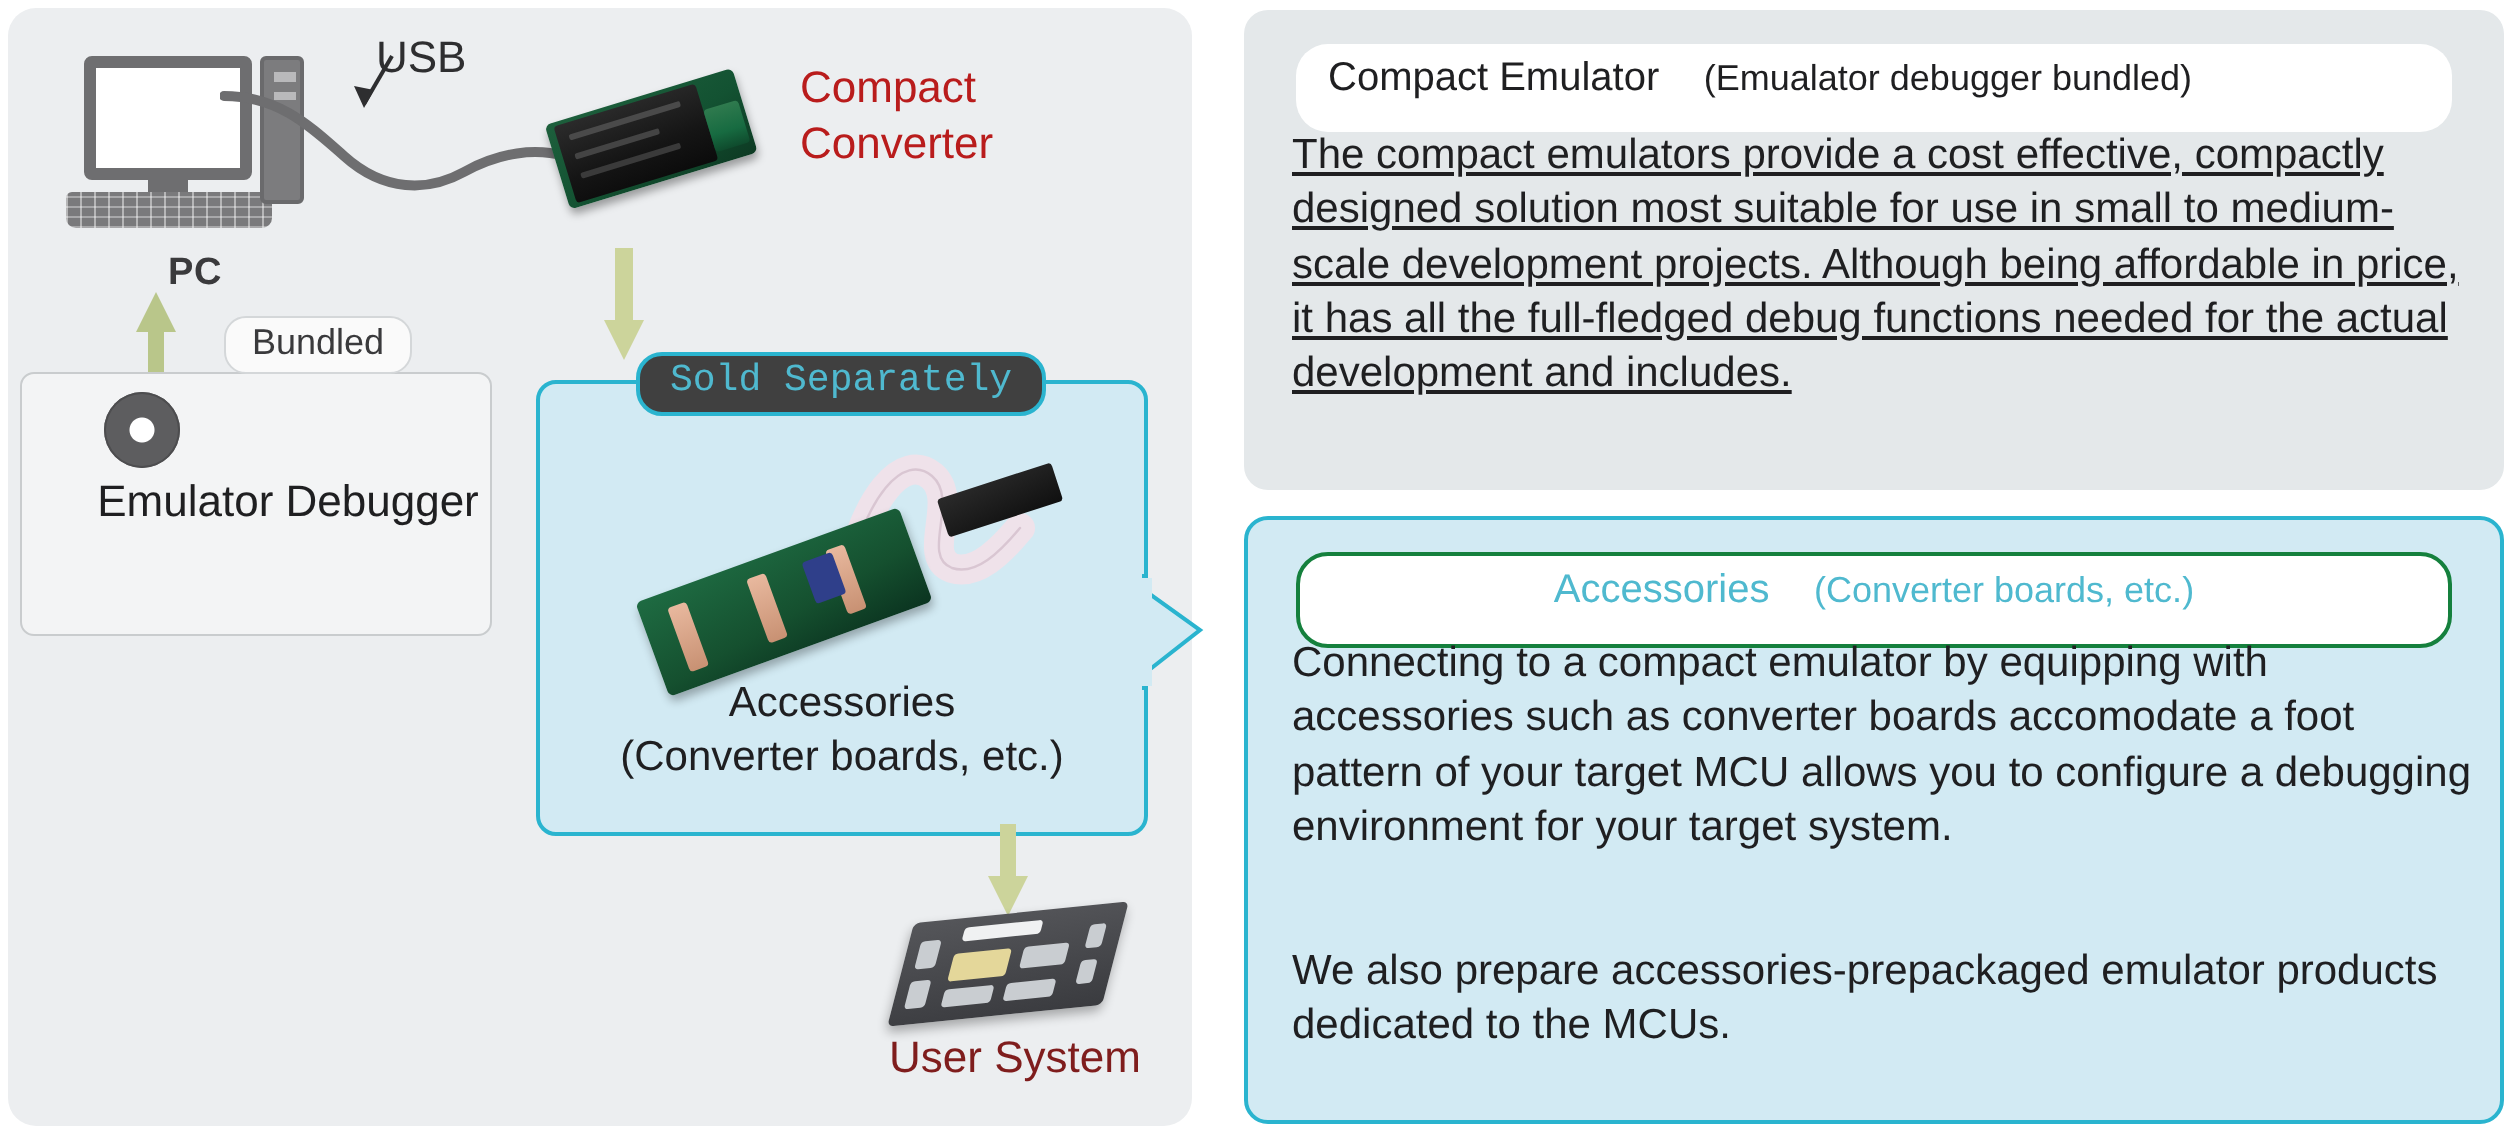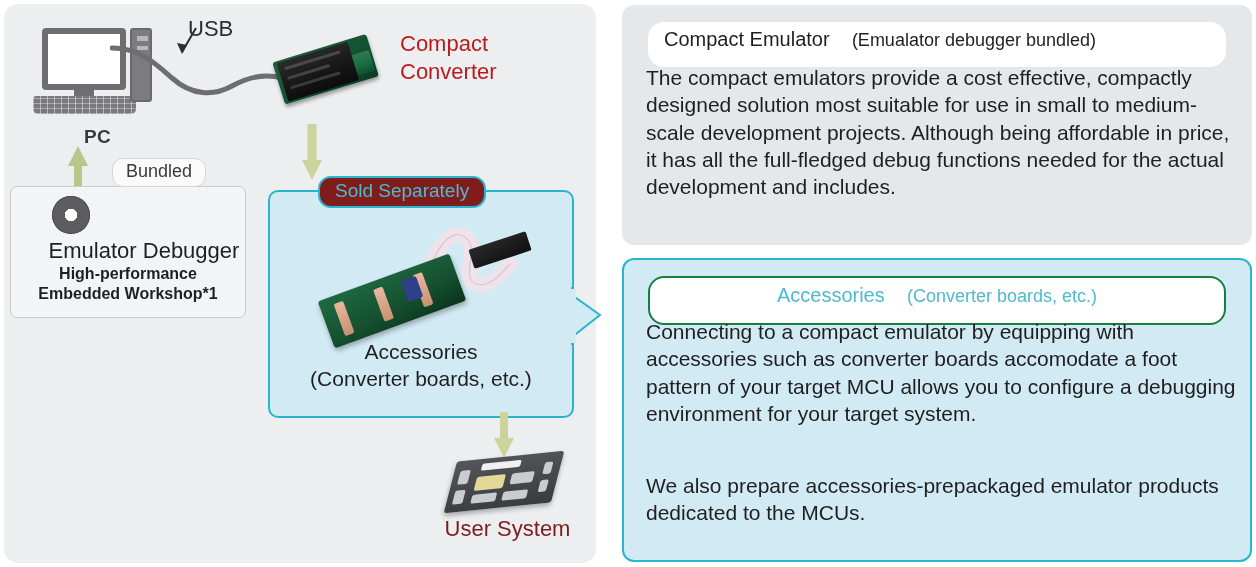--- a/index.html
+++ b/index.html
@@ -110,22 +110,22 @@
   }
 
   
   .sold-box {
     position:absolute; left:268px; top:190px; width:306px; height:228px;
     background:#d2eaf3; border:2px solid #2ab4cf; border-radius:10px;
   }
   .sold-pointer { position:absolute; left:570px; top:285px; }
   .badge-sold {
     left:318px; top:176px; z-index:6;
-    background:#7f1d1d; border:2px solid #2ab4cf; border-radius:13px;
-    color:#4fb9cf; font-size:19px; padding:1px 15px 3px;
+    background:#404040; border:2px solid #2ab4cf; border-radius:13px;
+    color:#4fb9cf; font-size:19px; padding:1px 15px 3px;font-family:Liberation Mono, monospace;
   }
 
   
   .acc-art { position:absolute; left:318px; top:222px; width:210px; height:120px; }
   .acc-board {
     position:absolute; left:4px; top:54px; width:140px; height:50px;
     background:linear-gradient(170deg,#1e6b42 0%,#15502f 60%,#0b3420 100%);
     transform: rotate(-20deg); border-radius:3px;
     box-shadow: 0 3px 5px rgba(0,0,0,.3);
   }
@@ -176,21 +176,21 @@
   }
   .hdr-gray { left:648px; top:22px; width:578px; }
   .hdr-blue {
     left:648px; top:276px; width:578px;
     border:2px solid #15803d; color:#4fb9cf; text-align:center;
   }
   .hdr-sub { font-size:18px; }
   .body-text {
     position:absolute; font-size:21px; color:#1f1f21; line-height:1.30;
   }
-  .bt-gray { left:646px; top:64px; width:590px; }
+  .bt-gray { left:646px; top:64px; width:590px;text-decoration:underline; }
   .bt-blue1 { left:646px; top:318px; width:590px; }
   .bt-blue2 { left:646px; top:472px; width:590px; }
 </style>
 </head>
 <body>
 
 <div id="root">
 
   <div class="diagram-panel">
   </div>
@@ -233,24 +233,20 @@
 
   <svg class="arrow" style="left:66px;top:146px;" width="24" height="44">
     <path d="M12,44 L12,16" stroke="#b9c68a" stroke-width="8" fill="none"></path>
     <path d="M12,0 L2,20 L22,20 Z" fill="#b9c68a"></path>
   </svg>
 
   <div class="debugger-box"></div>
   <div class="badge badge-bundled">Bundled</div>
   <div class="cd-icon"></div>
   <div class="dbg-title">Emulator Debugger</div>
-  <div class="dbg-sub">
-    <div>High-performance</div>
-    <div>Embedded Workshop*1</div>
-  </div>
 
   <div class="sold-box"></div>
   <svg class="sold-pointer" width="52" height="62">
     <path d="M2,2 L2,10 L30,30 L2,52 L2,60" fill="#d2eaf3" stroke="#2ab4cf" stroke-width="2"></path>
     <rect x="0" y="4" width="6" height="54" fill="#d2eaf3"></rect>
   </svg>
   <div class="badge badge-sold">Sold Separately</div>
 
   <div class="acc-art">
     <svg class="acc-ribbon" width="110" height="90">

